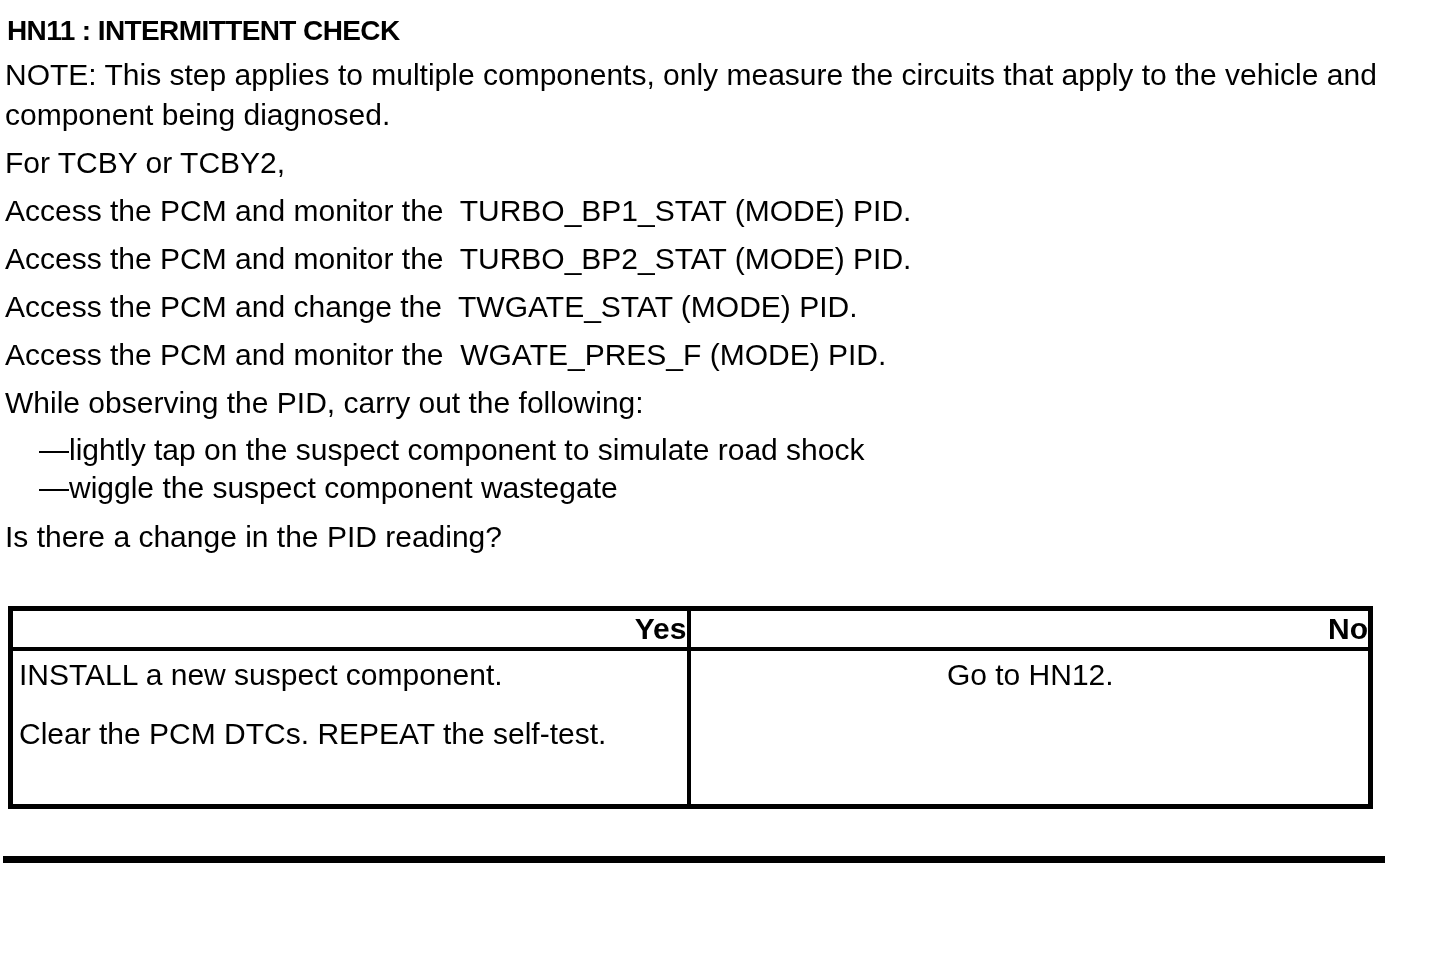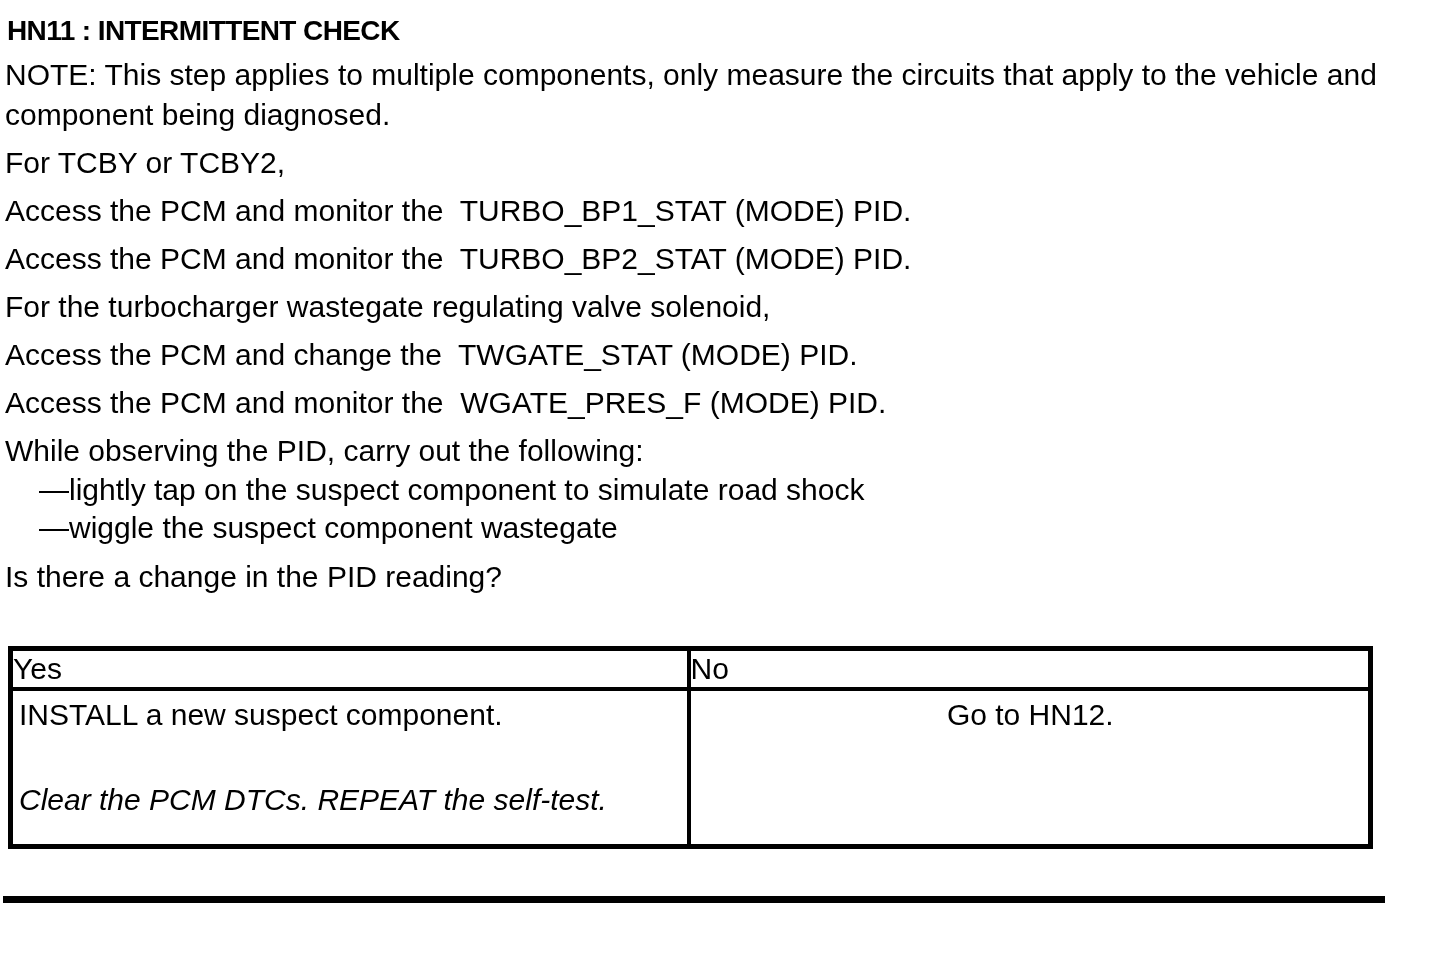--- a/index.html
+++ b/index.html
@@ -25,82 +25,81 @@
     margin: 2px 0 8px 2px;
     line-height: 33px;
     white-space: pre-wrap;
   }
   p.body {
     font-size: 30px;
     line-height: 40px;
     margin: 0 0 8px 0;
     white-space: pre-wrap;
   }
-  p.tight { margin-bottom: 0; }
+  p.tight { margin-bottom: 8px; }
   p.action {
     padding-left: 34px;
     line-height: 38px;
     margin: 0;
   }
   p.question {
     font-weight: normal;
     margin: 10px 0 16px 0;
   }
   table.decision-table {
     border-collapse: collapse;
     table-layout: fixed;
     width: 1365px;
     margin: 49px 0 0 3px;
     border: 5px solid #000000;
   }
   table.decision-table th {
     border: 4px solid #000000;
     font-size: 30px;
-    font-weight: normal;
-    text-align: left;
+    font-weight: bold;
+    text-align: right;
     height: 36px;
     padding: 0;
     line-height: 36px;
   }
   table.decision-table td {
     border: 4px solid #000000;
     font-size: 30px;
     line-height: 40px;
     vertical-align: top;
     height: 149px;
     padding: 4px 4px 0 6px;
   }
   td.no-cell {
     vertical-align: middle;
     text-align: center;
     padding: 0;
   }
   td p { margin: 0; white-space: pre-wrap; }
-  td p.second { margin-top: 45px; font-style: italic; }
+  td p.second { margin-top: 19px; }
   .col-yes { width: 678px; }
   .bottom-rule {
     width: 1382px;
     height: 7px;
     background: #000000;
     margin: 47px 0 0 -2px;
   }
 </style>
 </head>
 <body>
 
 <div class="page">
 
   <h1 class="step-heading">HN11 : INTERMITTENT CHECK</h1>
 
   <p class="body">NOTE: This step applies to multiple components, only measure the circuits that apply to the vehicle and component being diagnosed.</p>
 
   <p class="body">For TCBY or TCBY2,</p>
   <p class="body">Access the PCM and monitor the  TURBO_BP1_STAT (MODE) PID.</p>
   <p class="body">Access the PCM and monitor the  TURBO_BP2_STAT (MODE) PID.</p>
-  <p class="body">For the turbocharger wastegate regulating valve solenoid,</p>
   <p class="body">Access the PCM and change the  TWGATE_STAT (MODE) PID.</p>
   <p class="body">Access the PCM and monitor the  WGATE_PRES_F (MODE) PID.</p>
   <p class="body tight">While observing the PID, carry out the following:</p>
 
   <p class="body action">—lightly tap on the suspect component to simulate road shock</p>
   <p class="body action">—wiggle the suspect component wastegate</p>
 
   <p class="body question">Is there a change in the PID reading?</p>
 
   <table class="decision-table">

